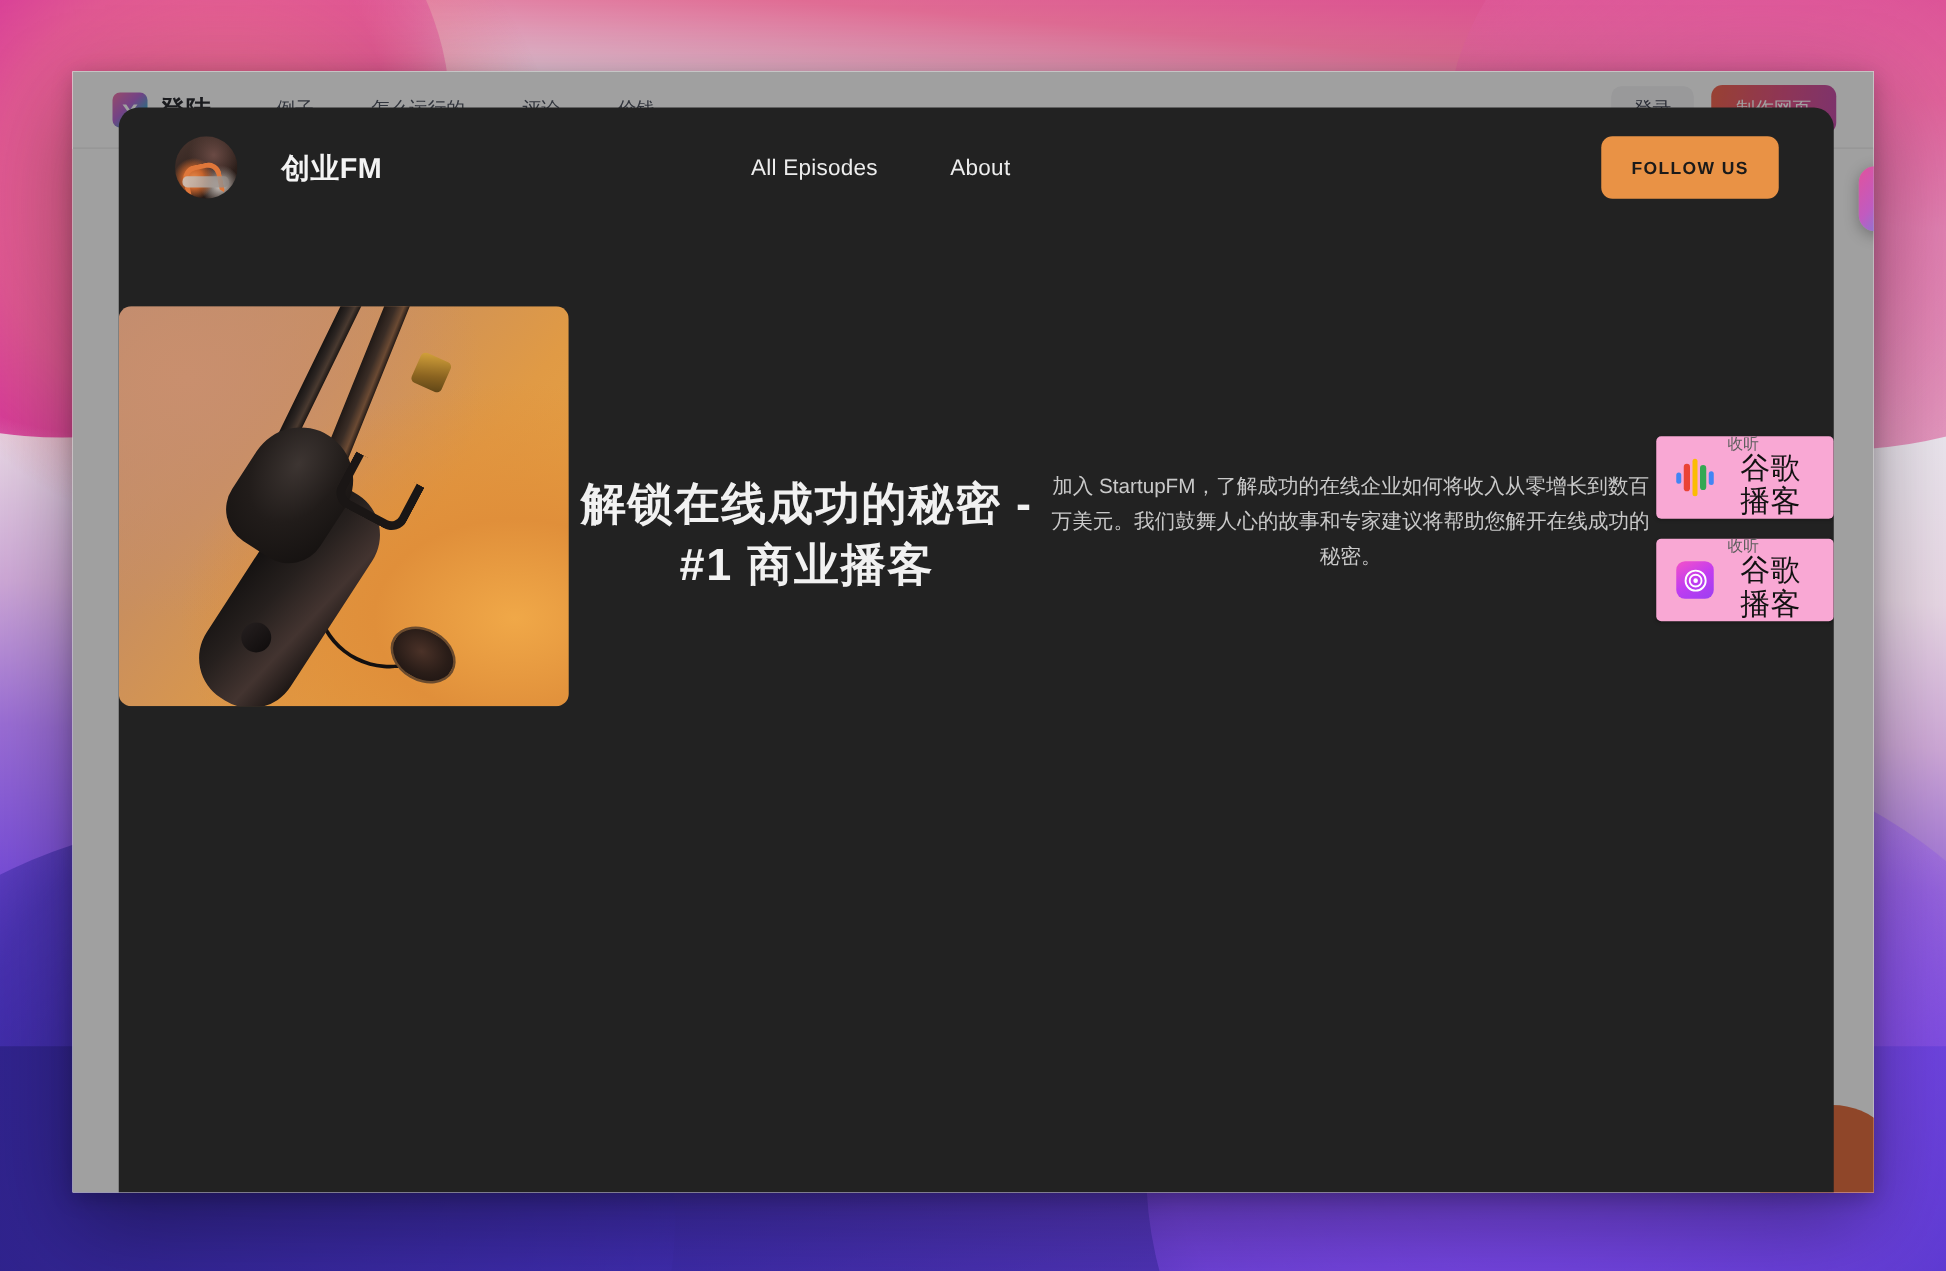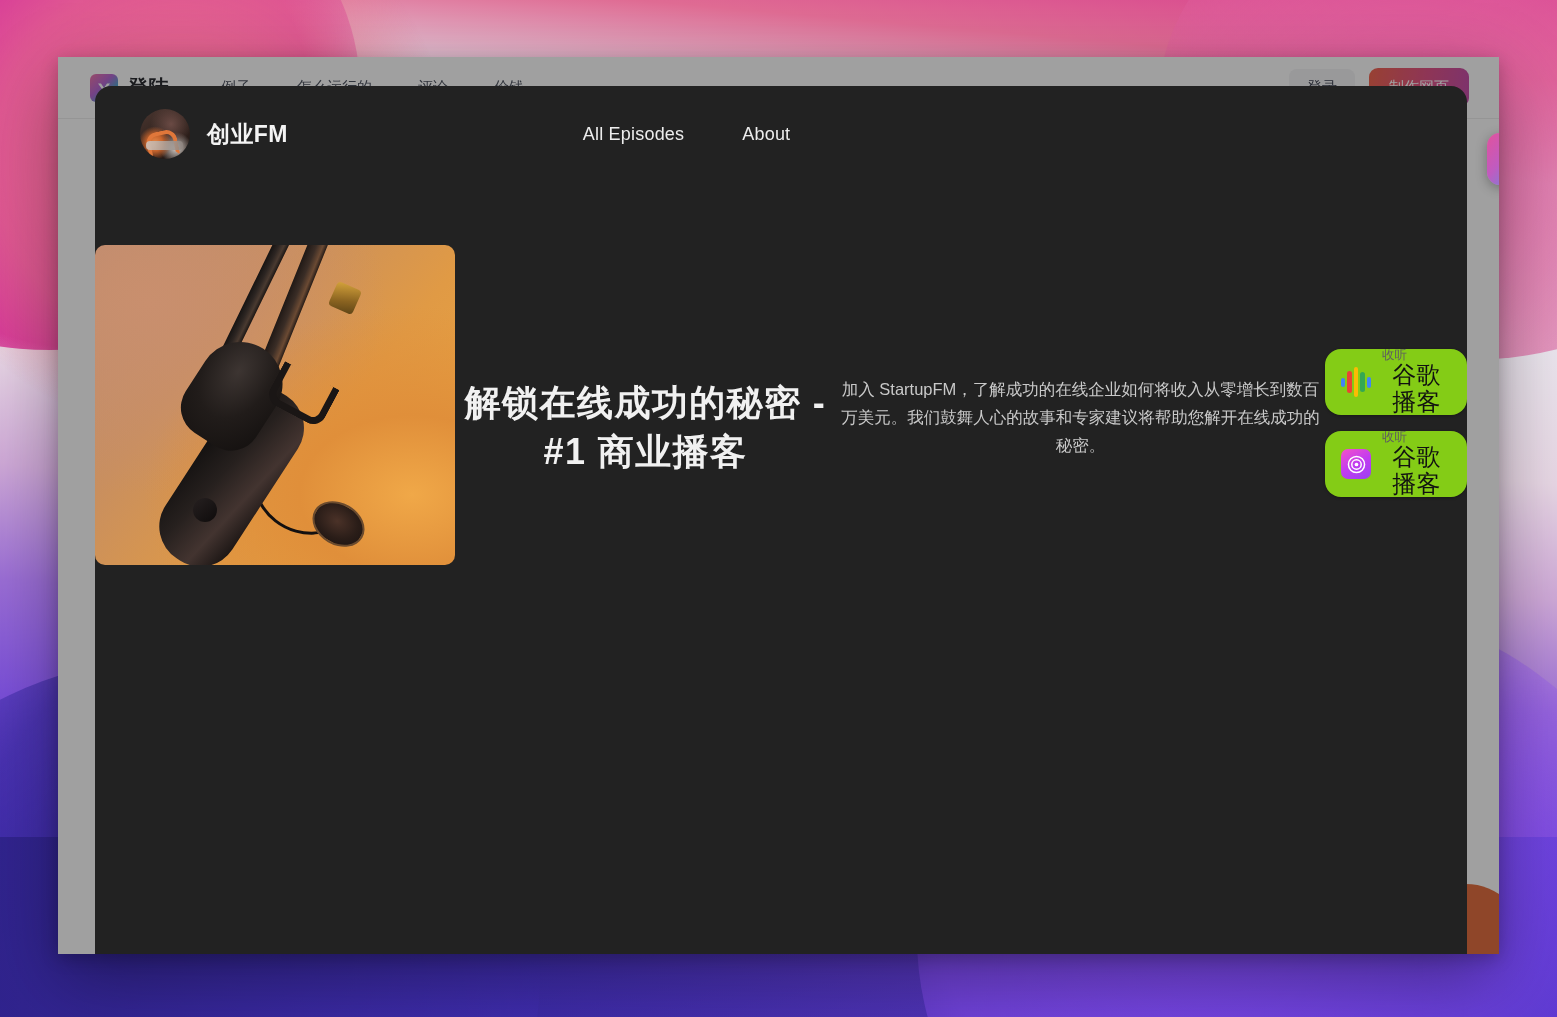--- a/index.html
+++ b/index.html
@@ -138,21 +138,21 @@
     width:23px; height:19px; border-radius:11px 11px 4px 4px;
     border:4px solid #e0773a; border-bottom-color:transparent;
     transform:rotate(-12deg);
   }
   .pod-avatar::after {
     content:""; position:absolute; left:6px; bottom:9px;
     width:37px; height:9px; border-radius:4px;
     background:linear-gradient(90deg,#cfc8c2,#8e8580);
     opacity:.85;
   }
-  .pod-name { font-size:23px; font-weight:700; color:#f4f4f4; letter-spacing:.4px; }
+  .pod-name { font-size:23px; font-weight:700; color:#f4f4f4; letter-spacing:.4px;margin-left:18px; }
   .modal-links {
     display:flex; align-items:center; gap:58px;
     margin-left:295px;
   }
   .modal-links a {
     font-size:18px; color:#ededed; text-decoration:none; letter-spacing:.2px;text-align:center;
   }
   .follow-btn {
     margin-left:auto;
     background:#e99245; color:#1a1a1a;
@@ -237,21 +237,21 @@
   }
   .modal-desc {
     margin-top:23px;
     width:740px; text-align:center;
     font-size:16.5px; line-height:28px; color:#c9c9c9;
   }
 
   .listen-list { margin-top:36px; display:flex; flex-direction:column; gap:16px; align-items:center; }
   .listen-btn {
     width:142px; height:66px;
-    background:#84cc16; border-radius:16px;
+    background:#f9a8d4; border-radius:4px;
     display:flex; align-items:center; gap:11px;
     padding:0 16px; cursor:pointer; border:none;
     box-shadow:0 1px 3px rgba(0,0,0,.28);
   }
   .listen-text { display:flex; flex-direction:column; align-items:flex-start; line-height:1.12; }
   .listen-kicker { font-size:12.5px; color:#5f5f5f; }
   .listen-name { font-size:24px; font-weight:400; color:#111111; letter-spacing:.3px; }
 
   .gp-icon { width:30px; height:30px; flex:none; display:flex; align-items:flex-end;
              justify-content:space-between; }
@@ -332,20 +332,21 @@
       <div class="pod-brand">
         <span class="pod-avatar"></span>
         <span class="pod-name">创业FM</span>
       </div>
 
       <nav class="modal-links">
         <a href="#">All Episodes</a>
         <a href="#">About</a>
       </nav>
 
+      <button class="follow-btn">FOLLOW US</button>
     </div>
 
     <div class="modal-body">
 
       <div class="cover">
         <span class="mic-arm"></span>
         <span class="mic-arm2"></span>
         <span class="mic-gold"></span>
         <span class="mic-cable"></span>
         <span class="mic-body"></span>

